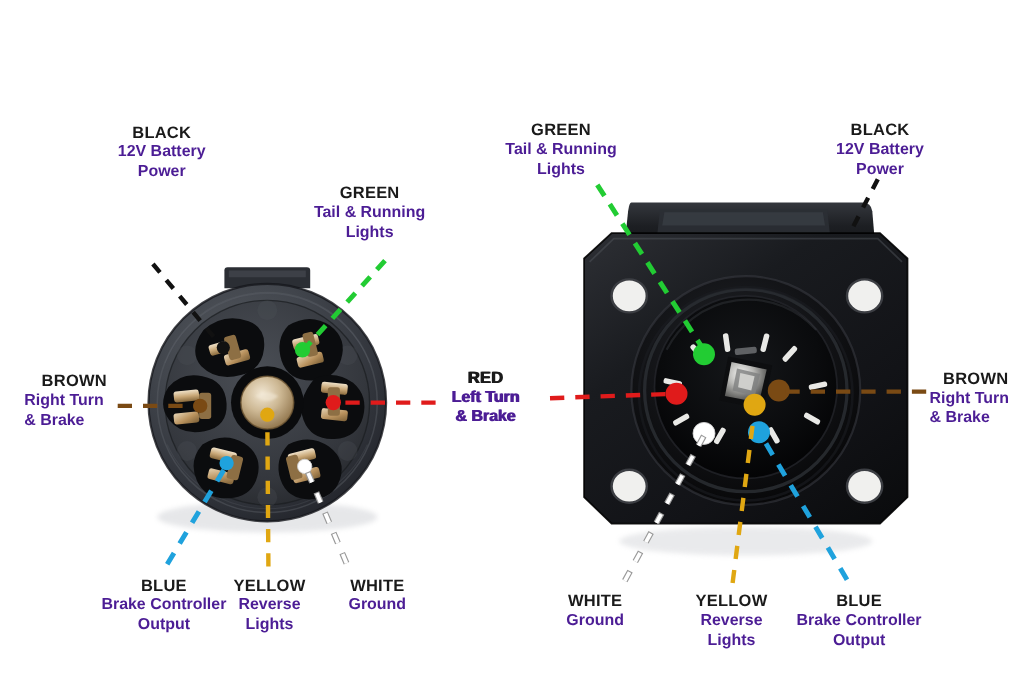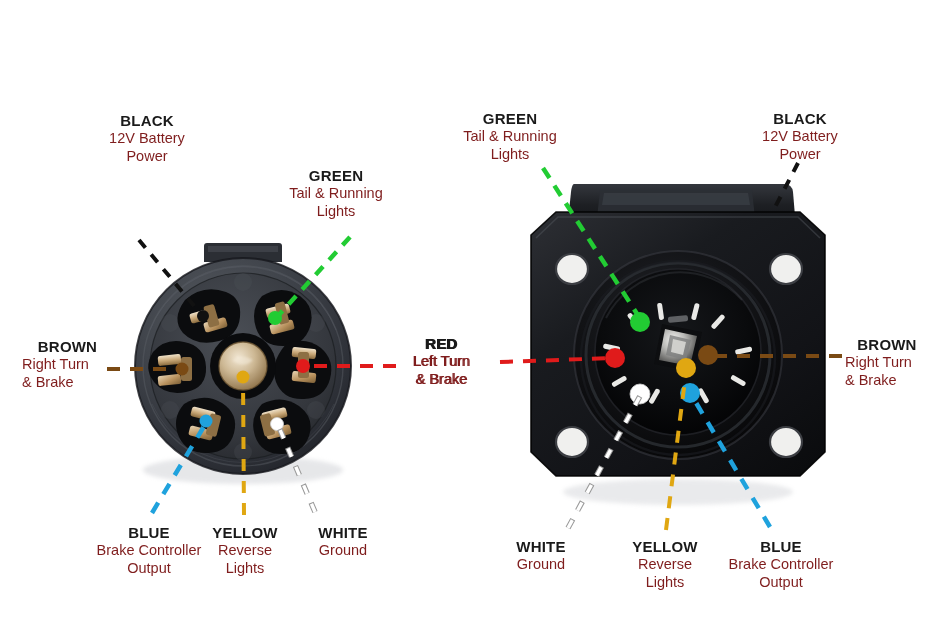--- a/index.html
+++ b/index.html
@@ -24,22 +24,22 @@
   .label .ttl{
     display:block;
     font-weight:bold;
     font-size:15px;
     letter-spacing:.2px;
     color:#1a1a1a;
   }
   .label .sub{
     display:block;
     font-size:14.5px;
-    font-weight:400;
-    color:#7f1d1d;
+    font-weight:700;
+    color:#4c1d95;
   }
   .label.left-al{text-align:left;}
 </style>
 </head>
 <body>
 
 <div id="stage">
 
   <svg id="svgroot" viewBox="0 0 930 620">
     <defs>

